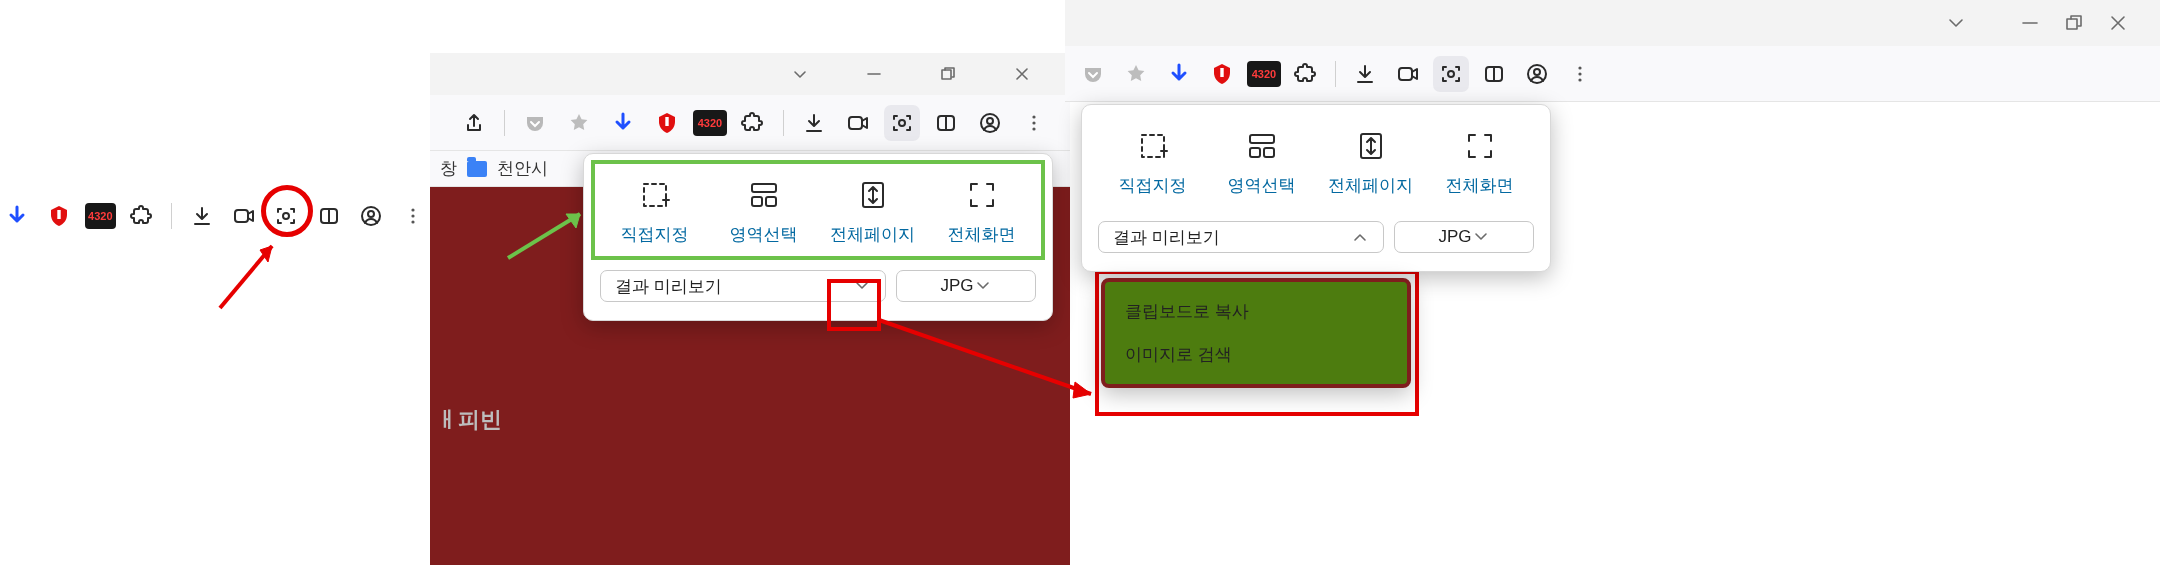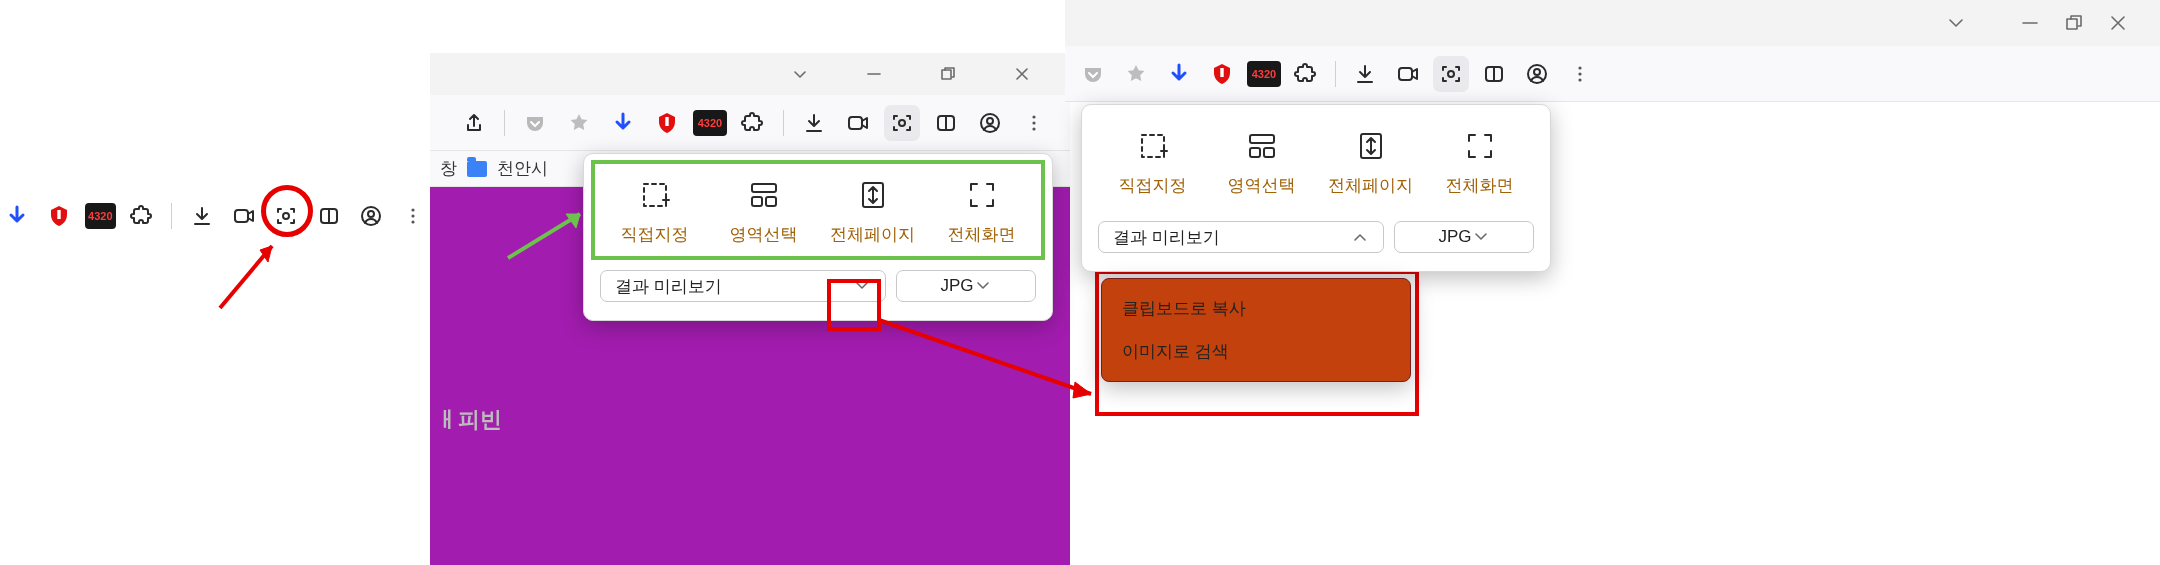--- a/index.html
+++ b/index.html
@@ -13,48 +13,48 @@
   .icon-btn{width:36px;height:36px;display:flex;align-items:center;justify-content:center;border-radius:6px;}
   .vsep{width:1px;height:26px;background:#d0d0d0;margin:0 4px;}
   .red-circle{position:absolute;border:5px solid #e60000;border-radius:50%;width:52px;height:52px;}
   .arrow-red{position:absolute;stroke:#e60000;fill:#e60000;}
 
   
   .p2{position:absolute;left:430px;top:0;width:640px;height:565px;}
   .p2 .tabstrip{position:absolute;left:0;top:53px;width:640px;height:42px;background:#f3f3f3;}
   .p2 .toolbar{position:absolute;left:0;top:95px;width:640px;height:56px;background:#f9f9fb;border-bottom:1px solid #e5e5e5;display:flex;align-items:center;justify-content:flex-end;padding-right:18px;gap:8px;}
   .p2 .bookbar{position:absolute;left:0;top:151px;width:640px;height:36px;background:#f9f9fb;border-bottom:1px solid #e5e5e5;display:flex;align-items:center;padding-left:10px;gap:10px;font-size:17px;color:#333;}
-  .p2 .content{position:absolute;left:0;top:187px;width:640px;height:378px;background:#a21caf;}
+  .p2 .content{position:absolute;left:0;top:187px;width:640px;height:378px;background:#7f1d1d;}
   .p2 .cut{position:absolute;left:0;top:218px;color:#bdbdbd;font-size:22px;font-weight:700;padding-left:6px;}
   .folder{width:20px;height:16px;background:#3b82f6;border-radius:2px;position:relative;}
   .folder::before{content:"";position:absolute;top:-4px;left:0;width:9px;height:4px;background:#3b82f6;border-radius:2px 2px 0 0;}
 
   .popup{position:absolute;background:#fff;border:1px solid #d8d8d8;border-radius:10px;box-shadow:0 6px 22px rgba(0,0,0,.25);}
   .p2 .popup{left:153px;top:153px;width:470px;}
   .capture-row{display:flex;padding:18px 16px 8px;justify-content:space-between;}
   .cap-item{flex:1;display:flex;flex-direction:column;align-items:center;gap:11px;cursor:pointer;padding:6px 0;}
   .cap-item .cap-icon{width:34px;height:34px;display:flex;align-items:center;justify-content:center;}
-  .cap-item span{font-size:17px;color:#a16207;}
+  .cap-item span{font-size:17px;color:#0369a1;}
   .row2{display:flex;gap:10px;padding:10px 16px 18px;}
   .dd{flex:1;height:32px;border:1px solid #c8c8c8;border-radius:7px;display:flex;align-items:center;justify-content:space-between;padding:0 14px;font-size:17px;background:#fff;}
   .dd.small{flex:0 0 140px;justify-content:center;}
   .chev{width:18px;height:18px;}
 
   .green-box{position:absolute;border:4px solid #6cc24a;pointer-events:none;}
   .red-box{position:absolute;border:4px solid #e60000;pointer-events:none;}
   .arrow-green{position:absolute;stroke:#6cc24a;fill:#6cc24a;}
 
   
   .p3{position:absolute;left:1065px;top:0;width:1095px;height:565px;}
   .p3 .tabstrip{position:absolute;left:0;top:0;width:1095px;height:46px;background:#f3f3f3;display:flex;align-items:center;justify-content:flex-end;padding-right:20px;}
   .winbtn{width:44px;height:32px;display:flex;align-items:center;justify-content:center;}
   .p3 .toolbar{position:absolute;left:0;top:46px;width:1095px;height:56px;background:#f9f9fb;border-bottom:1px solid #e5e5e5;display:flex;align-items:center;padding-left:10px;gap:7px;}
   .pill{background:#e9e9ee;border-radius:7px;}
   .p3 .popup{left:16px;top:104px;width:470px;z-index:5;}
-  .menu{position:absolute;left:36px;top:278px;width:310px;background:#c2410c;border:1px solid #7f1d1d;border-radius:8px;box-shadow:0 6px 22px rgba(0,0,0,.25);z-index:6;padding:8px 0;}
+  .menu{position:absolute;left:36px;top:278px;width:310px;background:#4d7c0f;border:4px solid #7f1d1d;border-radius:8px;box-shadow:0 6px 22px rgba(0,0,0,.25);z-index:6;padding:8px 0;}
   .menu-item{padding:10px 20px;font-size:17px;cursor:pointer;}
 
   
   .stroke{stroke:#2b2b2b;stroke-width:2;fill:none;stroke-linecap:round;stroke-linejoin:round;}
   .thin{stroke:#6b6b6b;stroke-width:1.6;}
 </style>
 </head>
 <body>
 
 <div class="p1">

